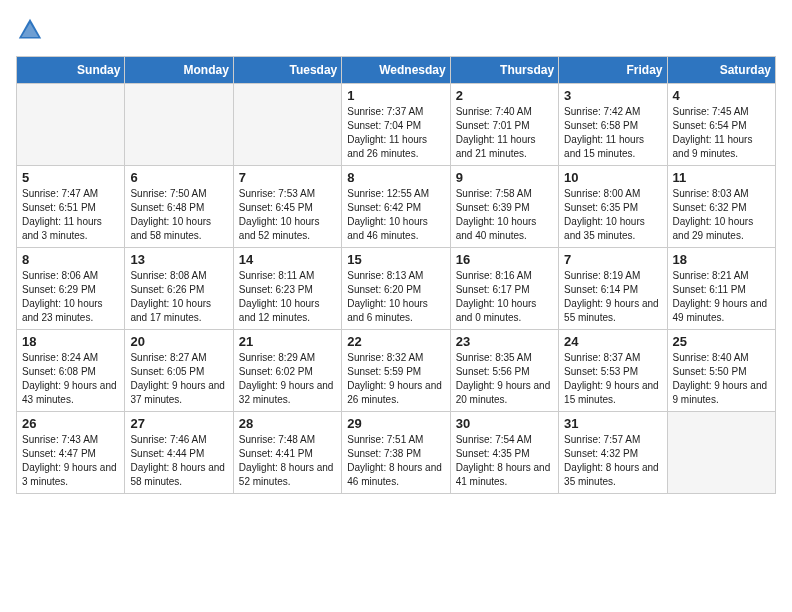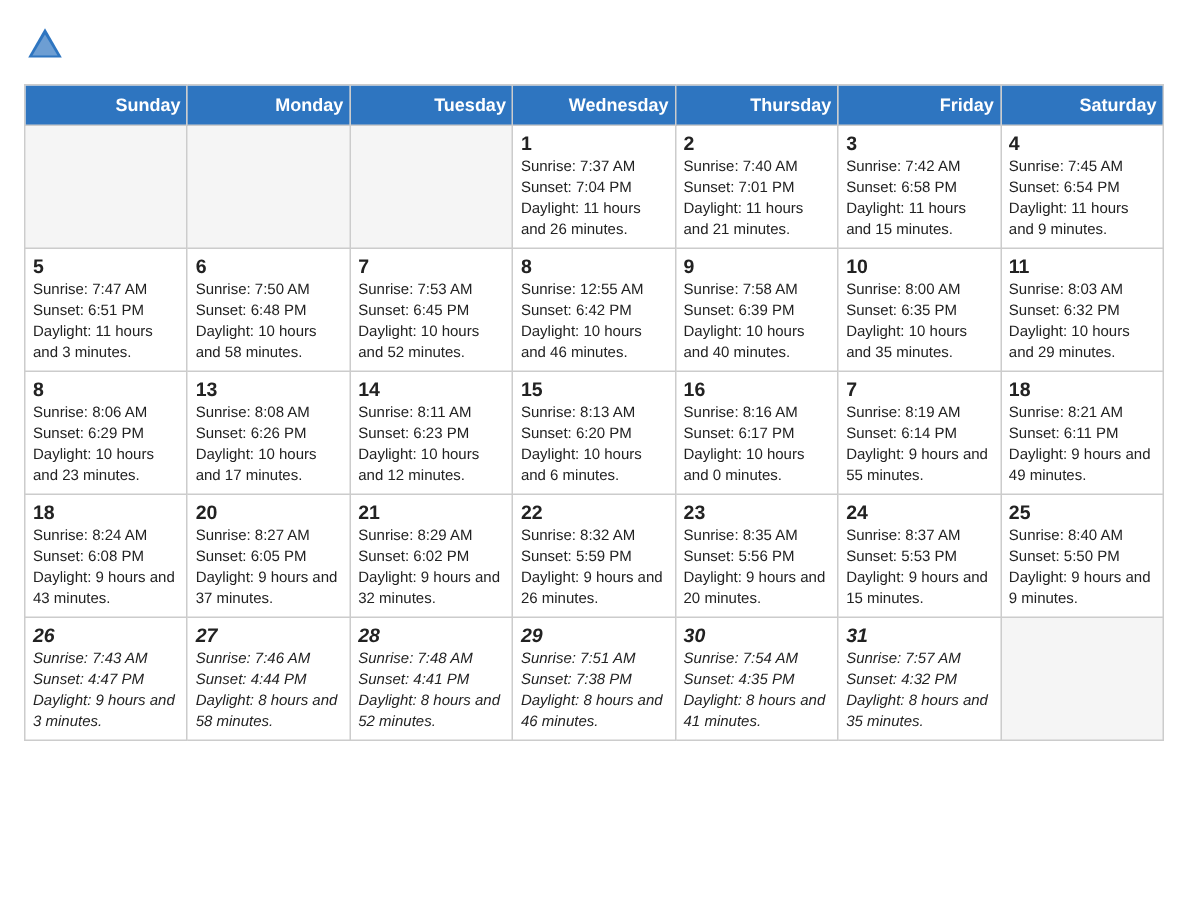--- a/index.html
+++ b/index.html
@@ -86,21 +86,20 @@
       color: #222;
       margin-bottom: 2px;
     }
     .cell-text {
       font-size: 10px;
       line-height: 1.4;
       color: #222;
     }
     tr:last-child td {
       height: 75px;
-      font-style: italic;
     }
   </style>
 </head>
 <body>
 
 <div class="header">
   <div class="logo">
     <svg class="logo-icon" viewBox="0 0 40 40" width="40" height="40">
       <polygon points="20,4 36,32 4,32" fill="#2e75c0"></polygon>
       <polygon points="20,10 32,30 8,30" fill="#fff" opacity="0.3"></polygon>

